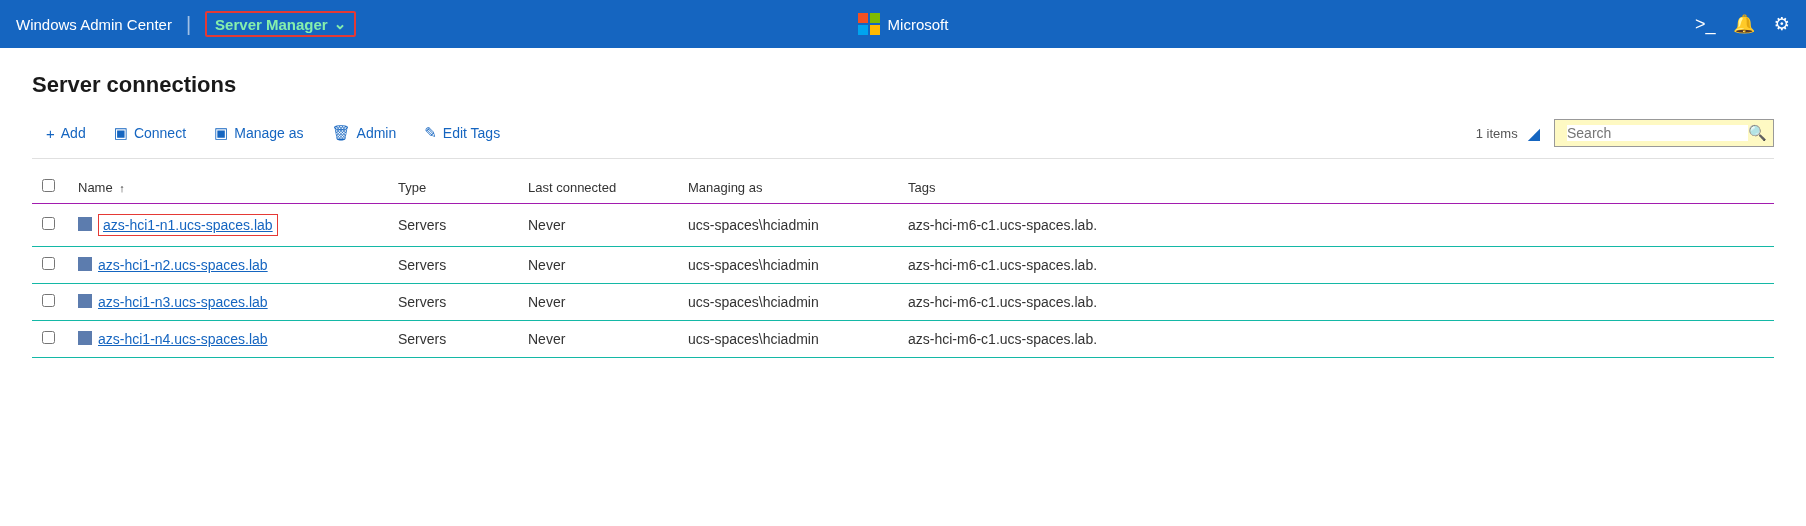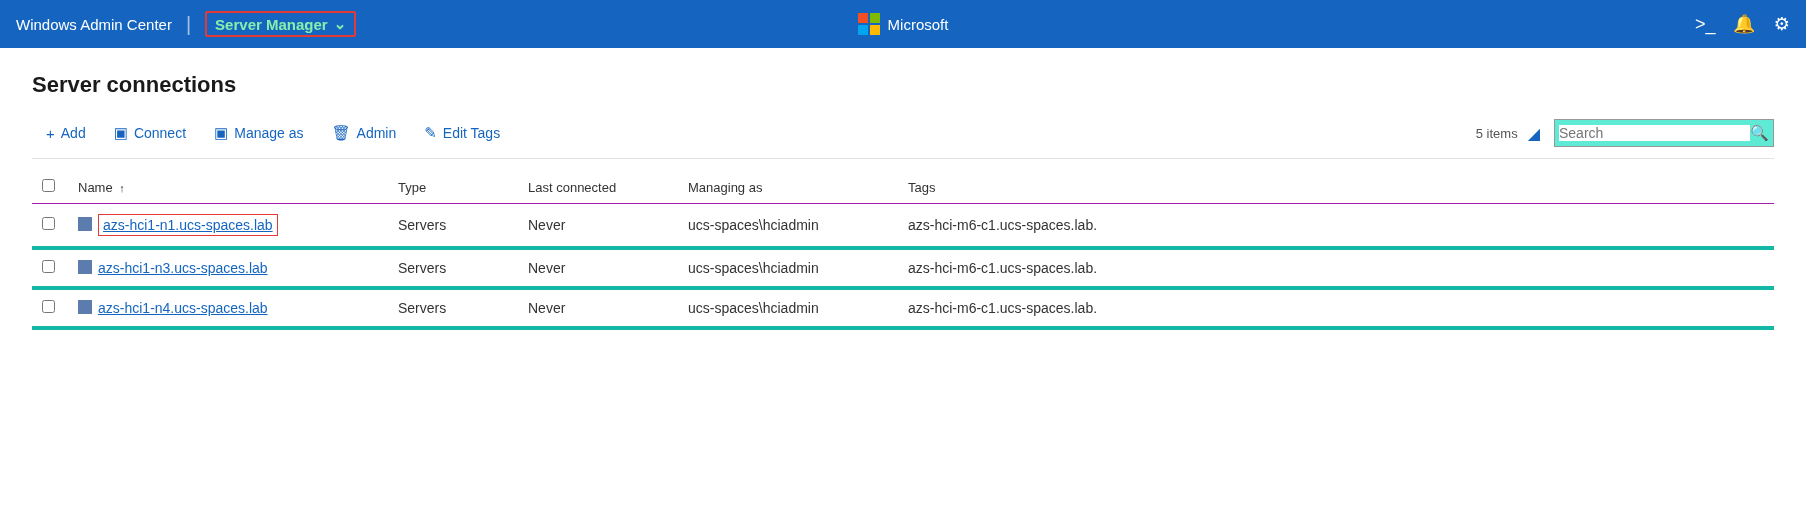--- a/index.html
+++ b/index.html
@@ -125,23 +125,23 @@
     .filter-icon {
       color: #1565c0;
       font-size: 16px;
       margin-right: 14px;
       cursor: pointer;
     }
     .search-box {
       display: flex;
       align-items: center;
       border: 1px solid #999;
-      padding: 4px 4px;
+      padding: 4px 12px;
       width: 220px;
-      background: #5eead4;
+      background: #fef9c3;
     }
     .search-box input {
       border: none;
       outline: none;
       font-size: 14px;
       flex: 1;
       color: #888;
     }
     .search-box .search-icon {
       color: #1565c0;
@@ -170,21 +170,21 @@
     }
     .th-name { width: 320px; }
     .th-type { width: 130px; }
     .th-last { width: 160px; }
     .th-managing { width: 220px; }
     .th-tags { width: auto; }
 
     .sort-arrow { font-size: 11px; margin-left: 3px; }
 
     tbody tr {
-      border-bottom: 4px solid #14b8a6;
+      border-bottom: 1px solid #14b8a6;
     }
     tbody td {
       padding: 10px 10px;
       font-size: 14px;
       color: #333;
       vertical-align: middle;
     }
     .server-link {
       color: #1565c0;
       text-decoration: underline;
@@ -262,21 +262,21 @@
       <span class="icon">🗑</span>
       <span>Admin</span>
     </button>
     <button class="toolbar-btn">
       <span class="icon">✎</span>
       <span>Edit Tags</span>
     </button>
 
     <div class="toolbar-spacer"></div>
 
-    <span class="items-count">5 items</span>
+    <span class="items-count">1 items</span>
     <span class="filter-icon">◢</span>
 
     <div class="search-box">
       <input type="text" placeholder="Search" style="">
       <span class="search-icon">🔍</span>
     </div>
   </div>
 
   <div class="table-container">
     <table>
@@ -307,20 +307,33 @@
             <td>Servers</td>
             <td>Never</td>
             <td>ucs-spaces\hciadmin</td>
             <td>azs-hci-m6-c1.ucs-spaces.lab.</td>
           </tr>
           <tr>
             <td class="cb-cell"><input type="checkbox" style=""></td>
             <td>
               <div class="server-cell">
                 <span class="server-icon"></span>
+                <span class="server-link">azs-hci1-n2.ucs-spaces.lab</span>
+              </div>
+            </td>
+            <td>Servers</td>
+            <td>Never</td>
+            <td>ucs-spaces\hciadmin</td>
+            <td>azs-hci-m6-c1.ucs-spaces.lab.</td>
+          </tr>
+          <tr>
+            <td class="cb-cell"><input type="checkbox" style=""></td>
+            <td>
+              <div class="server-cell">
+                <span class="server-icon"></span>
                 <span class="server-link">azs-hci1-n3.ucs-spaces.lab</span>
               </div>
             </td>
             <td>Servers</td>
             <td>Never</td>
             <td>ucs-spaces\hciadmin</td>
             <td>azs-hci-m6-c1.ucs-spaces.lab.</td>
           </tr>
           <tr>
             <td class="cb-cell"><input type="checkbox" style=""></td>

